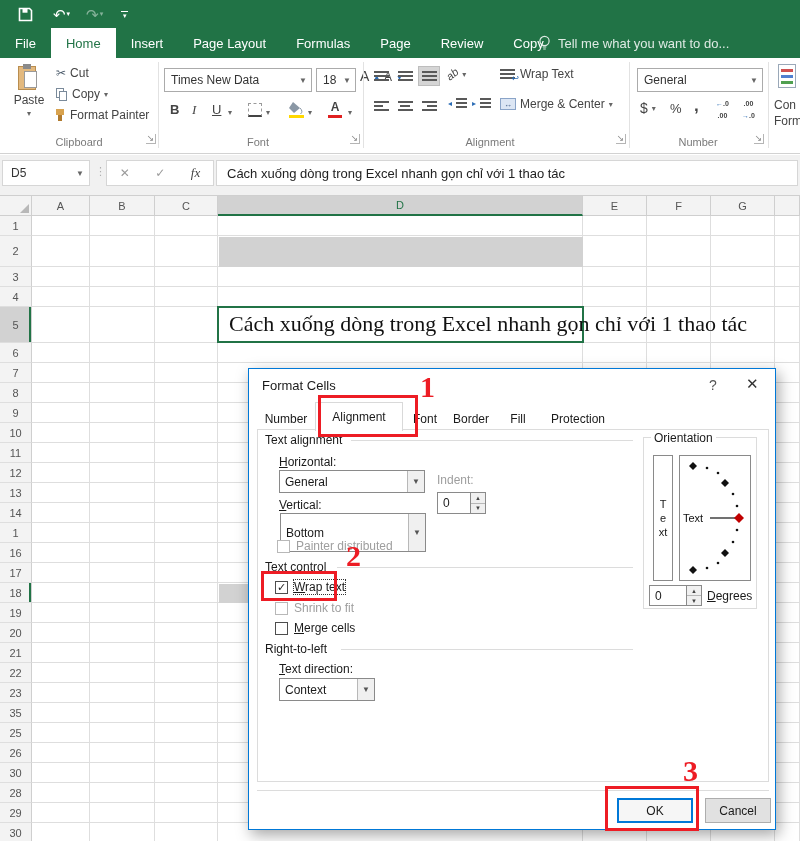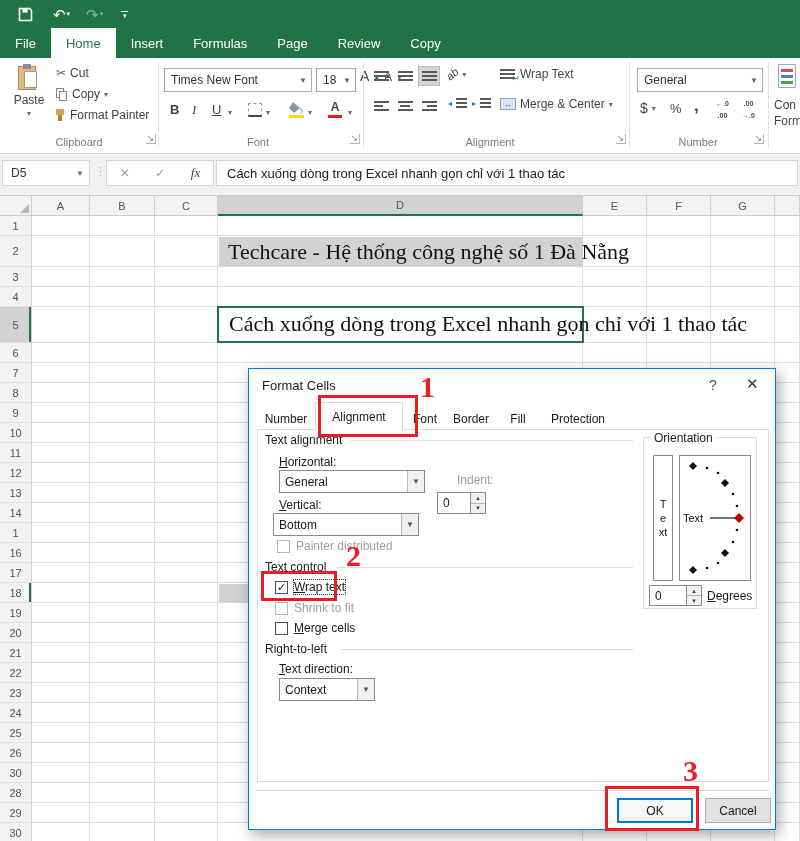--- a/index.html
+++ b/index.html
@@ -123,25 +123,33 @@
             <span style="font-size:7px;">▾</span>
           </span>
       </div>
     </div>
   </div>
 
   <div id="tabrow">
       <div class="rtab">File</div>
       <div class="rtab active">Home</div>
       <div class="rtab">Insert</div>
+      <div class="rtab">Page Layout</div>
       <div class="rtab">Formulas</div>
       <div class="rtab">Page</div>
       <div class="rtab">Review</div>
       <div class="rtab">Copy</div>
     </div>
+  <div id="tellme">
+    <svg width="13" height="16" viewBox="0 0 13 16">
+      <circle cx="6.5" cy="6" r="4.6" fill="none" stroke="rgba(255,255,255,.85)" stroke-width="1.2"></circle>
+      <path d="M4.7 12h3.6 M5.2 14h2.6" stroke="rgba(255,255,255,.85)" stroke-width="1.2"></path>
+    </svg>
+    <span>Tell me what you want to do...</span>
+  </div>
 
   <div id="ribbon">
 
     <div class="rbtn" style="left:8px; top:6px; width:42px; flex-direction:column; gap:2px;">
       <div style="position:relative; width:22px; height:27px;">
         <div style="position:absolute; left:0; top:2px; width:18px; height:24px; background:#e3b97e; border:1px solid #b98d4f;"></div>
         <div style="position:absolute; left:5px; top:0; width:8px; height:5px; background:#8a8a8a;"></div>
         <div style="position:absolute; left:6px; top:7px; width:13px; height:17px; background:#fff; border:1px solid #9a9a9a;"></div>
       </div>
       <span>Paste</span>
@@ -164,21 +172,21 @@
         <span style="position:absolute; left:2px; top:0; width:8px; height:6px; background:#d8a24e;"></span>
         <span style="position:absolute; left:4px; top:6px; width:4px; height:6px; background:#b07a2e;"></span>
       </span>
       <span>Format Painter</span>
     </div>
     <div class="grplabel" style="left:36px; width:86px;">Clipboard</div>
     <div class="launcher" style="left:146px;">↘</div>
     <div class="vsep" style="left:158px;"></div>
 
     <div class="combo-r" style="left:164px; top:10px; width:148px; height:24px;">
-      <span class="val">Times New Font</span>
+      <span class="val">Times New Data</span>
       <span class="car">▼</span>
     </div>
     <div class="combo-r" style="left:316px; top:10px; width:40px; height:24px;">
       <span class="val">18</span>
       <span class="car">▼</span>
     </div>
     <div class="rbtn" style="left:360px; top:10px; font-size:14px;">A<span style="font-size:7px; color:#2b6cb5; vertical-align:top;">▲</span></div>
     <div class="rbtn" style="left:384px; top:12px; font-size:12px;">A<span style="font-size:7px; color:#2b6cb5; vertical-align:top;">▼</span></div>
     <div class="rbtn fontbtn" style="left:170px; top:44px; font-weight:bold;">B</div>
     <div class="rbtn fontbtn" style="left:192px; top:44px; font-style:italic; font-family:'Liberation Serif',serif;">I</div>
@@ -597,21 +605,21 @@
         <div class="gcell" style="width: 58px;"></div>
         <div class="gcell" style="width: 65px;"></div>
         <div class="gcell" style="width: 63px;"></div>
         <div class="gcell" style="width: 365px;"></div>
         <div class="gcell" style="width: 64px;"></div>
         <div class="gcell" style="width: 64px;"></div>
         <div class="gcell" style="width: 64px;"></div>
         <div class="gcell" style="width: 25px;"></div>
       </div>
       <div class="grow" style="height: 20px;">
-        <div class="rnum">24</div>
+        <div class="rnum">35</div>
         <div class="gcell" style="width: 58px;"></div>
         <div class="gcell" style="width: 65px;"></div>
         <div class="gcell" style="width: 63px;"></div>
         <div class="gcell" style="width: 365px;"></div>
         <div class="gcell" style="width: 64px;"></div>
         <div class="gcell" style="width: 64px;"></div>
         <div class="gcell" style="width: 64px;"></div>
         <div class="gcell" style="width: 25px;"></div>
       </div>
       <div class="grow" style="height: 20px;">
@@ -676,21 +684,20 @@
         <div class="gcell" style="width: 63px;"></div>
         <div class="gcell" style="width: 365px;"></div>
         <div class="gcell" style="width: 64px;"></div>
         <div class="gcell" style="width: 64px;"></div>
         <div class="gcell" style="width: 64px;"></div>
         <div class="gcell" style="width: 25px;"></div>
       </div>
     </div>
 
   <div class="abs" style="left:219px; top:237px; width:364px; height:30px; background:#d2d2d2; z-index:1;"></div>
-  <div class="celltext" style="left:228px; top:239px;">Techcare - Hệ thống công nghệ số 1 Đà Nẵng</div>
   <div class="abs" style="left:217px; top:306px; width:367px; height:37px; border:2px solid #217346; z-index:2;"></div>
   <div class="celltext" style="left:229px; top:311px;">Cách xuống dòng trong Excel nhanh gọn chỉ với 1 thao tác</div>
   <div class="abs" style="left:219px; top:584px; width:30px; height:19px; background:#d2d2d2; z-index:1;"></div>
 
   <div id="dialog">
     <div class="abs" style="left:13px; top:9px; font-size:13px;">Format Cells</div>
     <div class="abs" style="left:460px; top:8px; font-size:14px; color:#555;">?</div>
     <div class="abs" style="left:497px; top:6px; font-size:15px; color:#333;">✕</div>
 
     <div id="dtabs">
@@ -703,30 +710,30 @@
       </div>
     <div id="dpage"></div>
 
     <div class="sect" style="left:16px; top:64px;">Text alignment</div>
     <div class="hline" style="left:102px; top:71px; width:282px;"></div>
     <div class="dlabel" style="left:30px; top:86px;"><u>H</u><span>orizontal:</span></div>
     <div class="combo" style="left:30px; top:101px; width:146px; height:23px;">
       <span class="val">General</span>
       <span class="arrow">▼</span>
     </div>
-    <div class="dlabel gray" style="left:188px; top:104px;margin-left:20px;">Indent:</div>
+    <div class="dlabel gray" style="left:188px; top:104px;">Indent:</div>
     <div class="spinfield" style="left:188px; top:123px; width:34px; height:22px;">
         <span>0</span>
       </div>
     <div class="spin" style="left:222px; top:123px; height:22px;">
         <span>▲</span>
         <span>▼</span>
       </div>
     <div class="dlabel" style="left:30px; top:129px;"><u>V</u><span>ertical:</span></div>
-    <div class="combo" style="left:24px; top:144px; width:146px; height:23px;">
+    <div class="combo" style="left:31px; top:144px; width:146px; height:39px;">
       <span class="val">Bottom</span>
       <span class="arrow">▼</span>
     </div>
     <div class="chk" style="left:28px; top:170px;">
       <span class="cbox dis"></span>
       <span class="gray">Painter distributed</span>
     </div>
 
     <div class="sect" style="left:16px; top:191px;">Text control</div>
     <div class="hline" style="left:88px; top:198px; width:296px;"></div>

